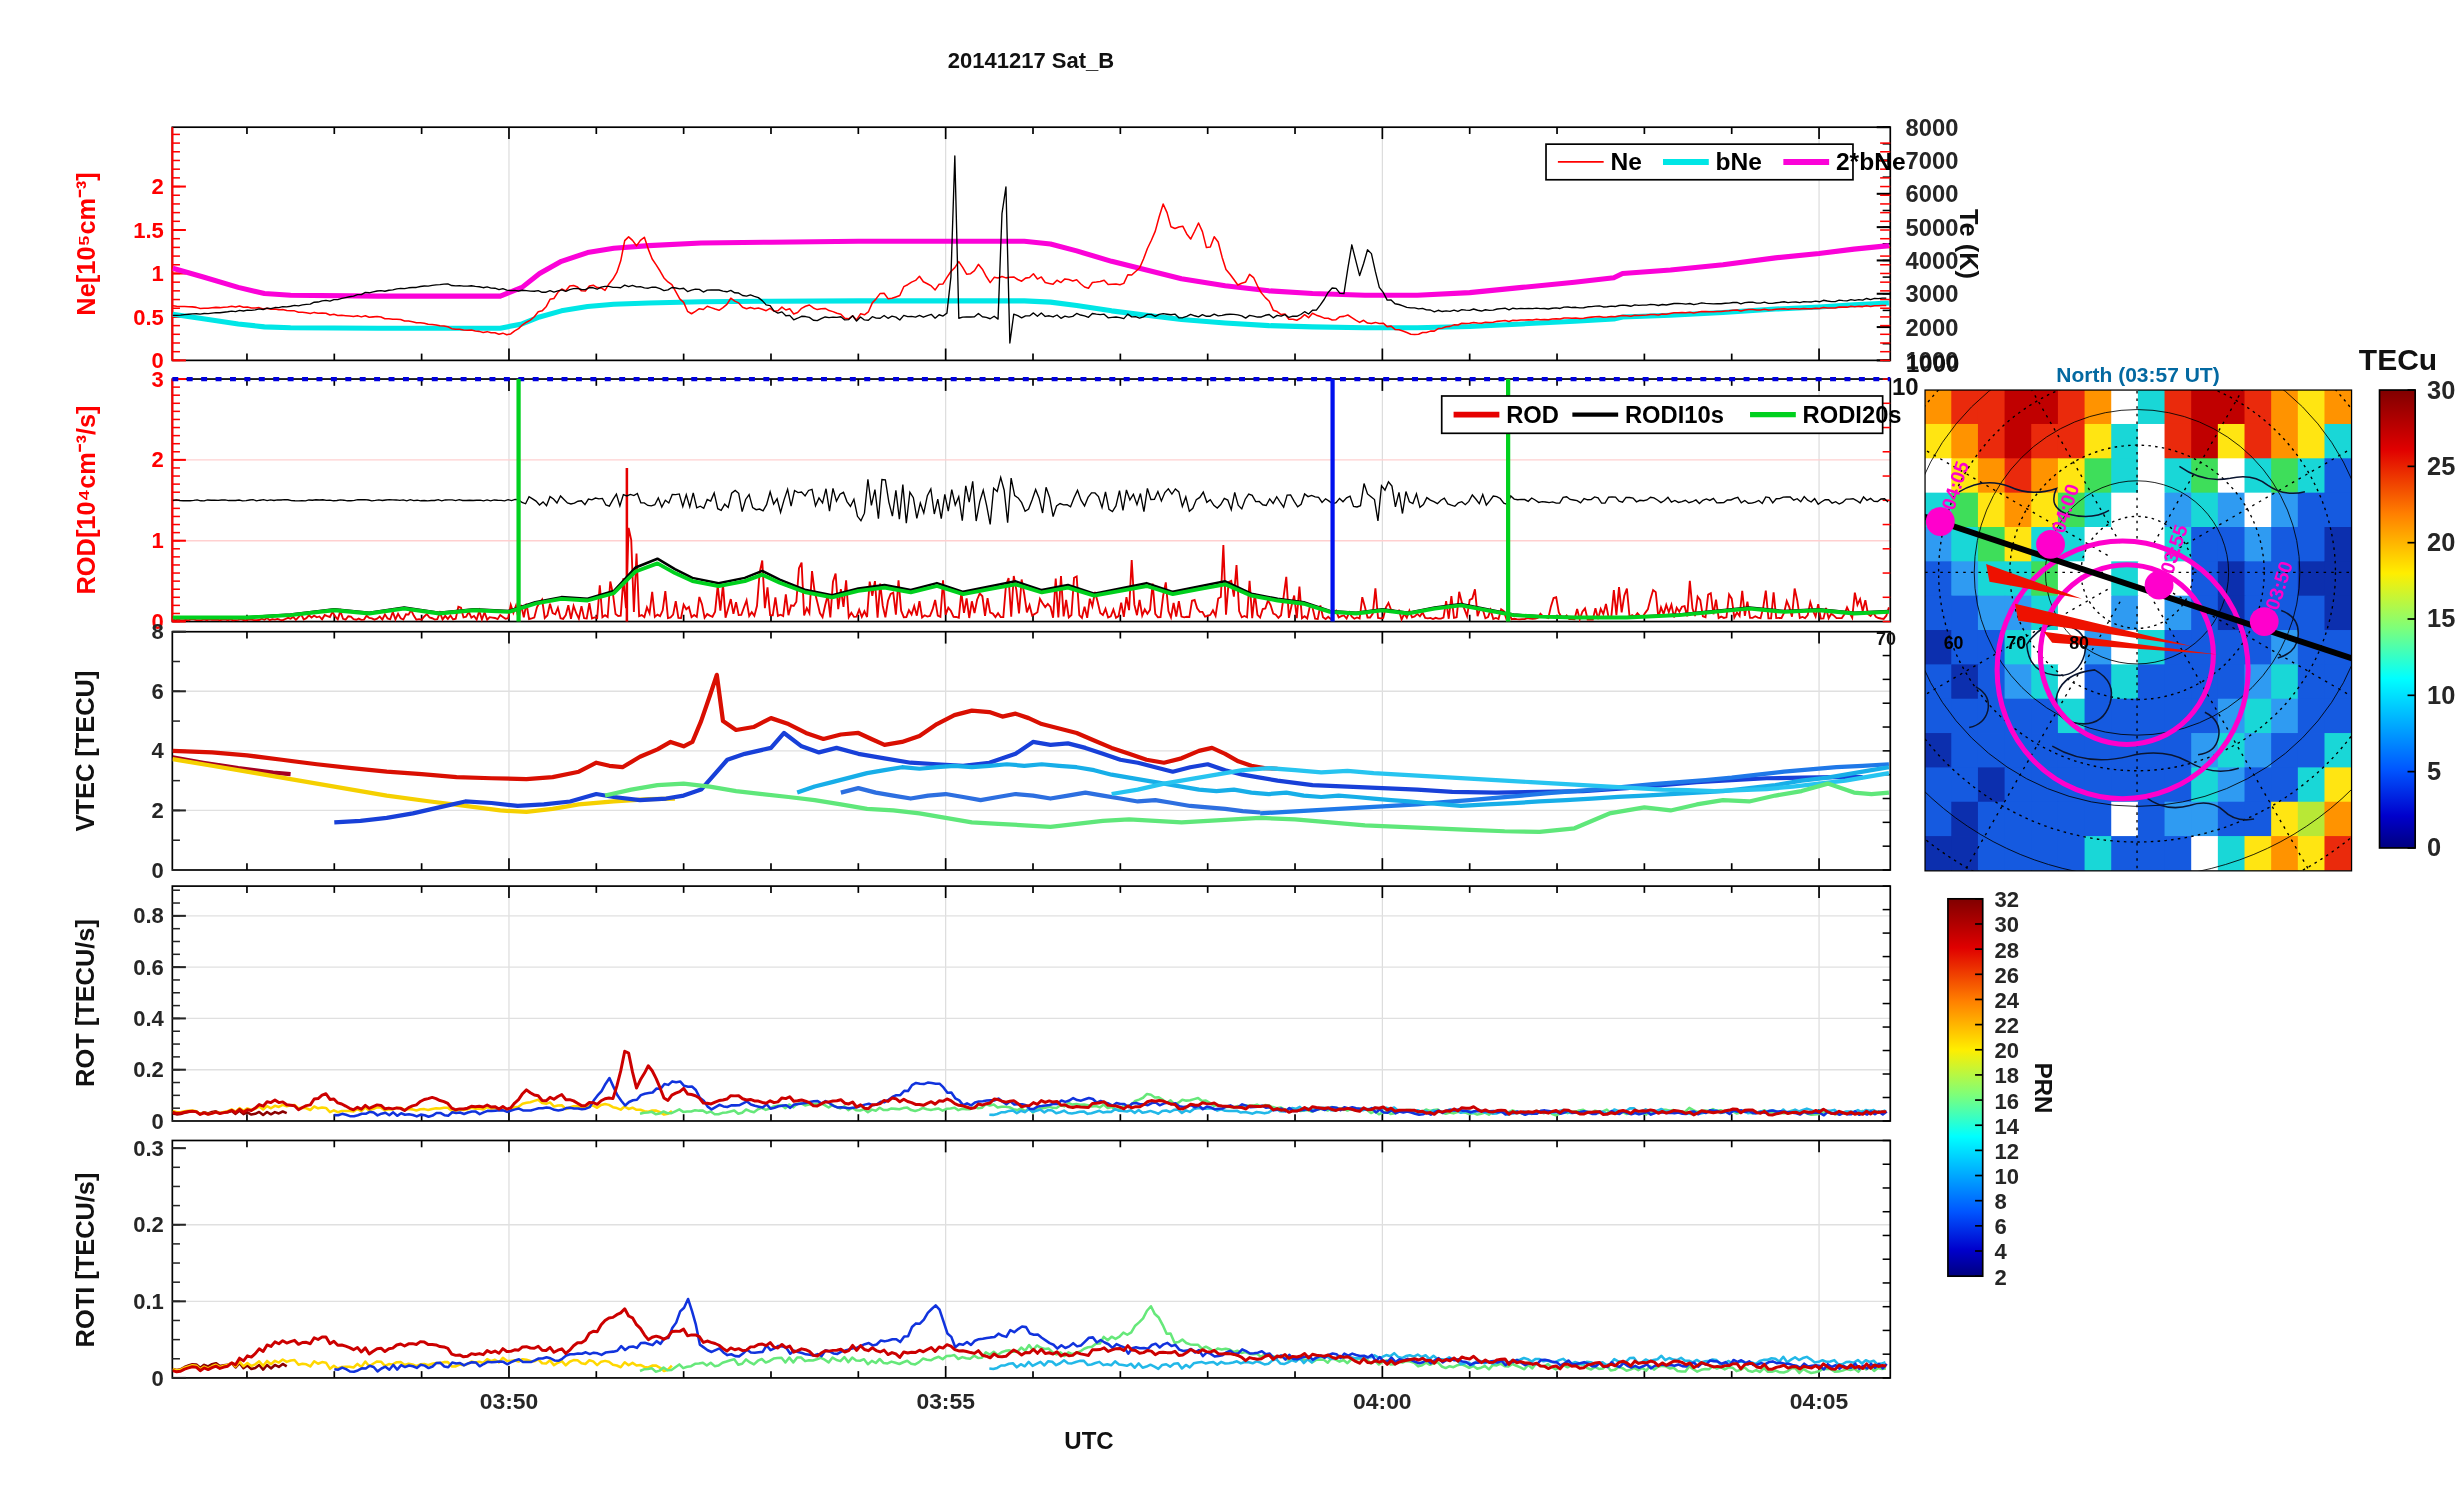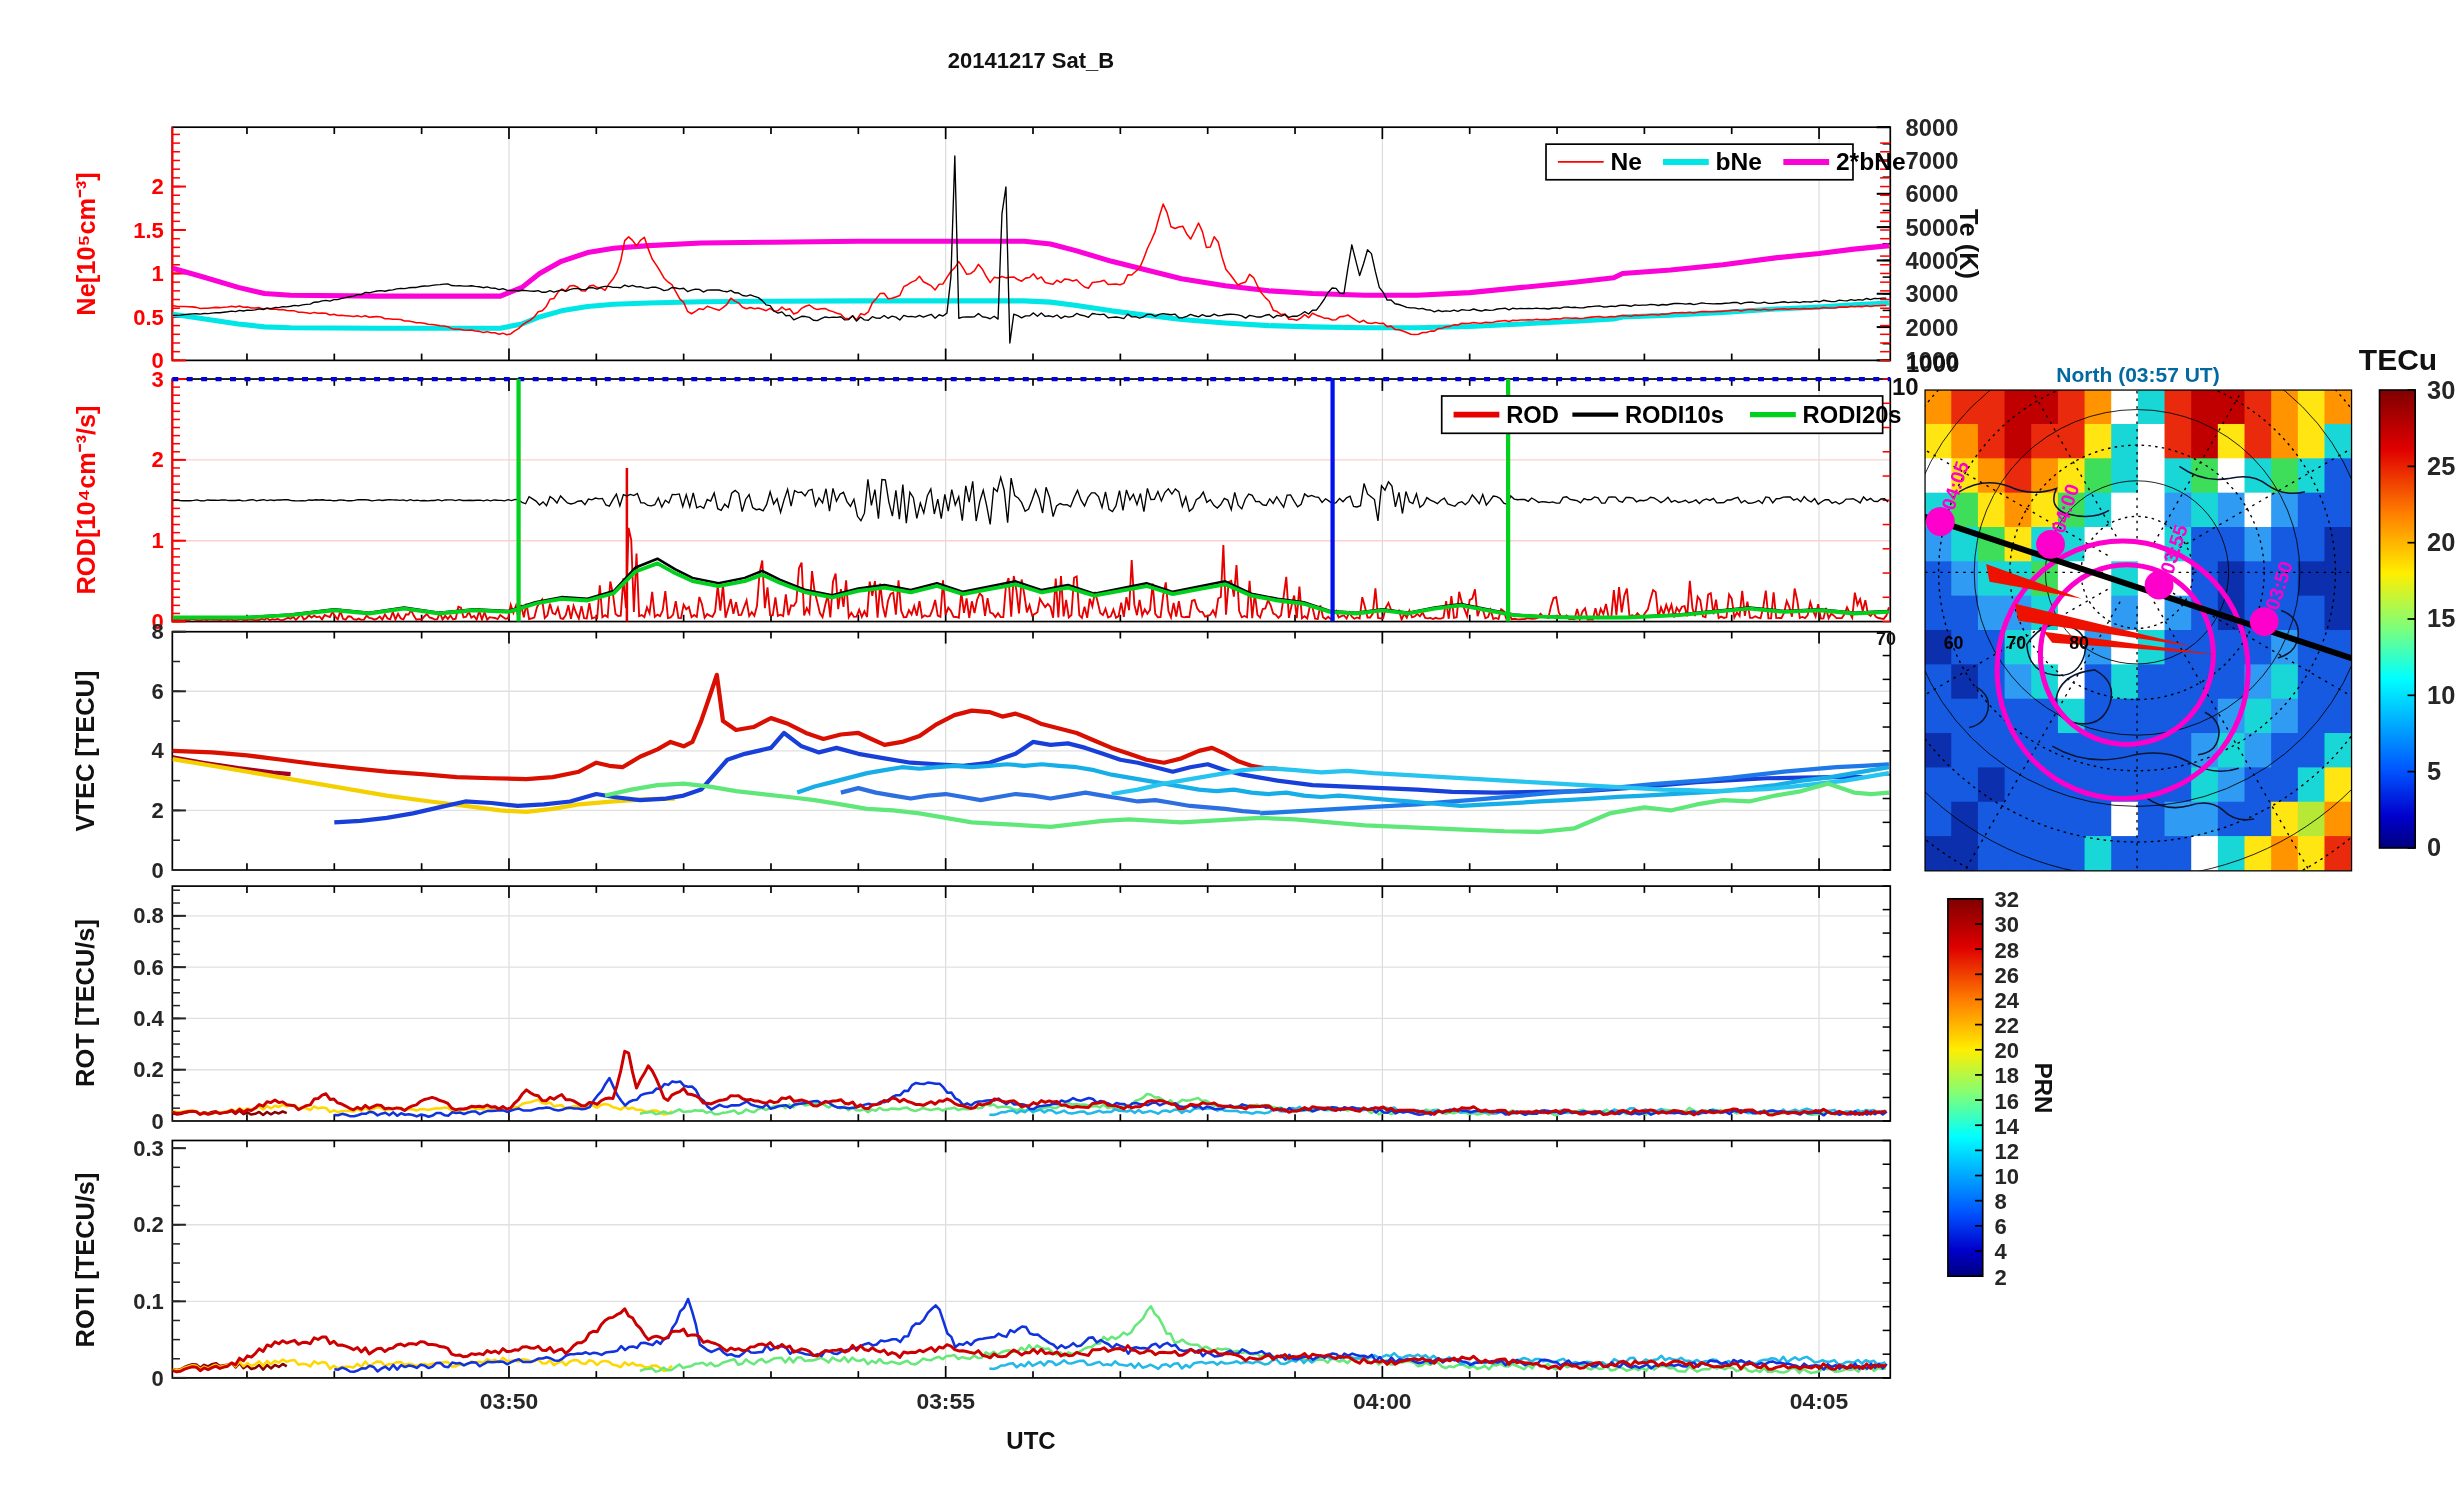--- a/index.html
+++ b/index.html
@@ -1009,21 +1009,21 @@
 
   <div class="lbl title" style="left:1031px;top:48px;font-size:22px;">20141217  Sat_B</div>
 
   <div class="lbl ylab red" style="left:85px;top:244px;">Ne[10⁵cm⁻³]</div>
   <div class="lbl ylab-r" style="left:1968px;top:244px;">Te (K)</div>
   <div class="lbl ylab red" style="left:85px;top:500px;">ROD[10⁴cm⁻³/s]</div>
   <div class="lbl ylab" style="left:85px;top:751px;">VTEC [TECU]</div>
   <div class="lbl ylab" style="left:85px;top:1003px;">ROT [TECU/s]</div>
   <div class="lbl ylab" style="left:85px;top:1260px;">ROTI [TECU/s]</div>
 
-  <div class="lbl xlab" style="left:1031px;top:1427px;">UTC</div>
+  <div class="lbl xlab" style="left:1089px;top:1427px;">UTC</div>
 
   <div class="lbl small" style="left:1906px;top:350px;font-size:24px;">1000</div>
   <div class="lbl small" style="left:1892px;top:373px;font-size:24px;">10</div>
   <div class="lbl" style="left:1876px;top:629px;font-size:18px;">70</div>
 
   <div class="lbl mag" style="left:2138px;top:363px;font-size:21px;transform:translateX(-50%);">North (03:57 UT)</div>
   <div class="lbl" style="left:2398px;top:343px;font-size:30px;transform:translateX(-50%);">TECu</div>
   <div class="lbl ylab-r" style="left:2043px;top:1088px;font-size:24px;">PRN</div>
 </div>
 

